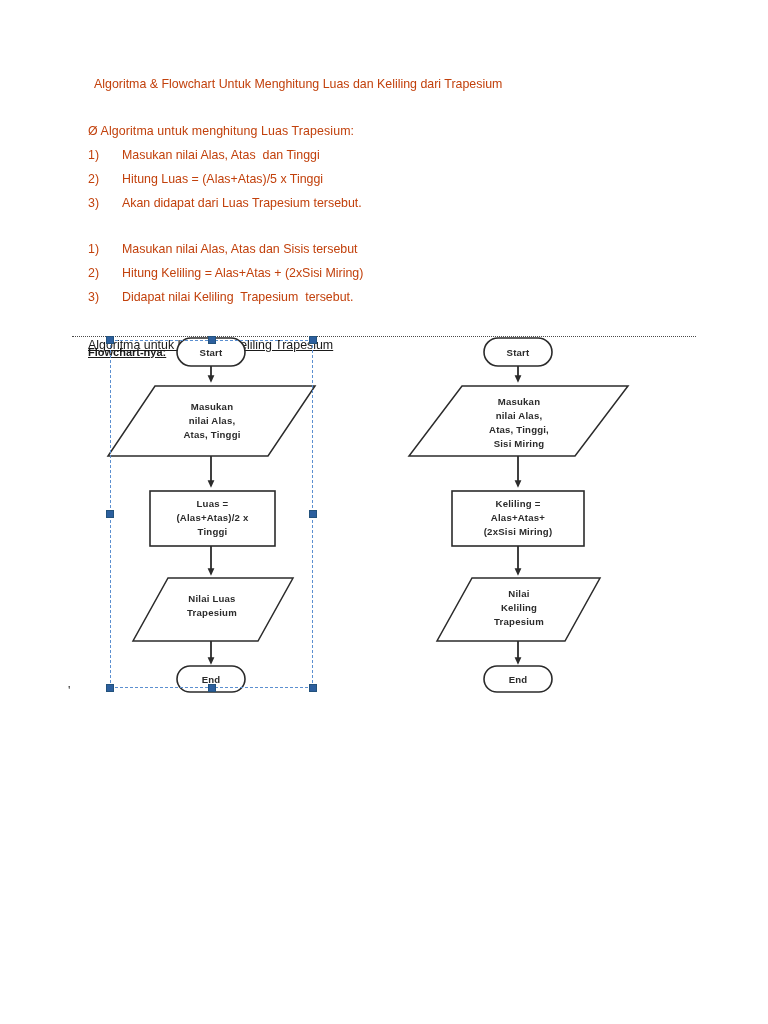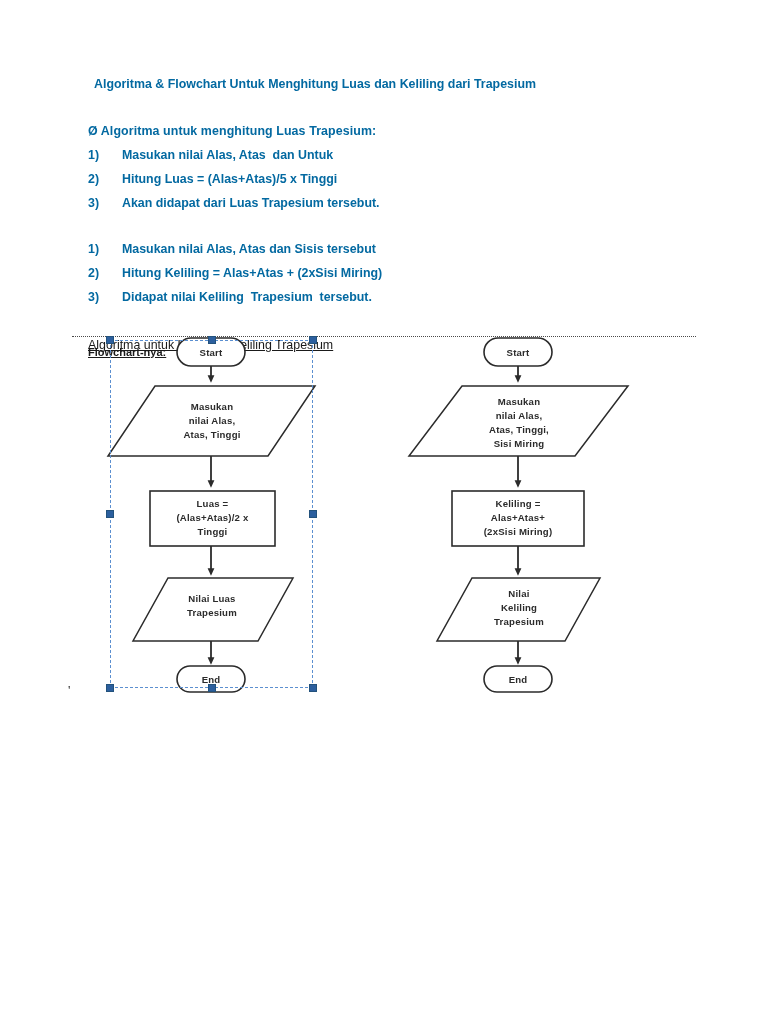--- a/index.html
+++ b/index.html
@@ -27,22 +27,21 @@
   .doc-text {
     position: absolute;
     left: 88px;
     top: 72px;
     width: 600px;
   }
   .line {
     font-size: 12.4px;
     line-height: 24px;
     white-space: pre;
-    color: #0369a1;
-    font-weight: bold;
+    color: #c2410c;
   }
   .title-line { padding-left: 6px; }
   .bullet-line { letter-spacing: 0.1px; margin-top: 23px; }
   .num-line {
     display: flex;
   }
   .num-line .num {
     width: 34px;
     flex: 0 0 34px;
   }
@@ -138,21 +137,21 @@
 <div class="page">
 
   <div class="doc-text">
 
     <div class="line title-line">Algoritma &amp; Flowchart Untuk Menghitung Luas dan Keliling dari Trapesium</div>
 
     <div class="line bullet-line">Ø Algoritma untuk menghitung Luas Trapesium:</div>
 
     <div class="line num-line">
       <span class="num">1)</span>
-      <span class="txt">Masukan nilai Alas, Atas  dan Untuk</span>
+      <span class="txt">Masukan nilai Alas, Atas  dan Tinggi</span>
     </div>
     <div class="line num-line">
       <span class="num">2)</span>
       <span class="txt">Hitung Luas = (Alas+Atas)/5 x Tinggi</span>
     </div>
     <div class="line num-line">
       <span class="num">3)</span>
       <span class="txt">Akan didapat dari Luas Trapesium tersebut.</span>
     </div>
 

